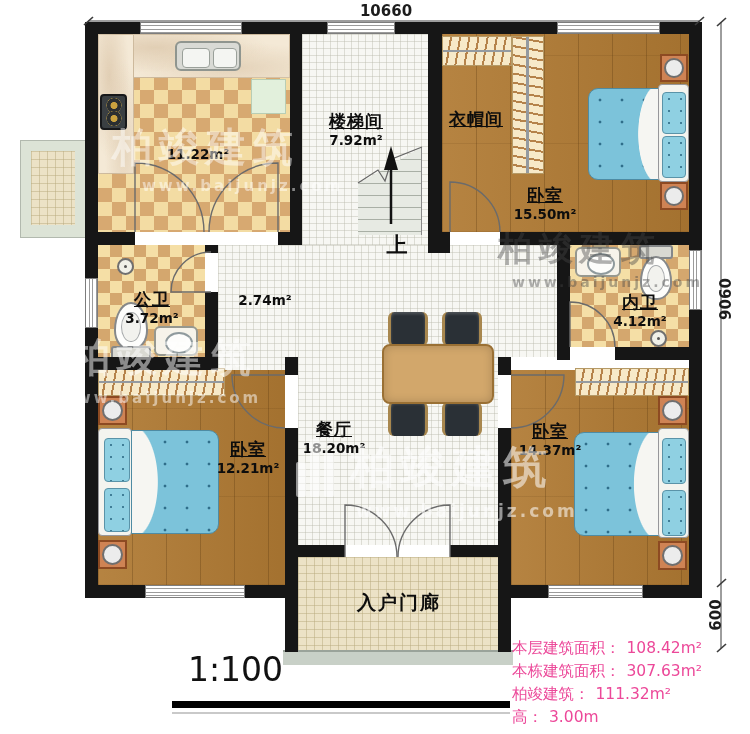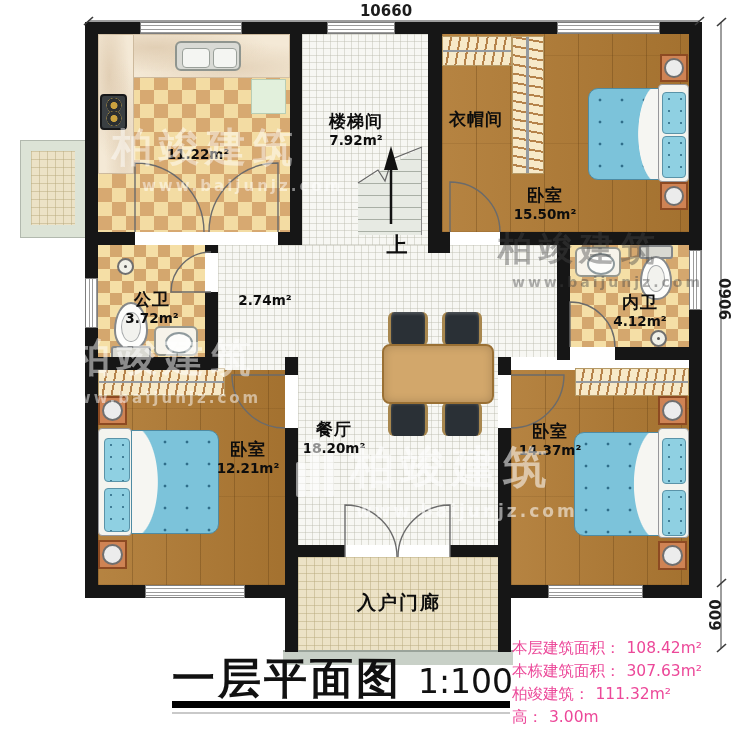--- a/index.html
+++ b/index.html
@@ -70,21 +70,21 @@
   .lampdot{position:absolute;border-radius:50%;background:#f0f0e8;border:2px solid #6f6f6f;z-index:10;}
   .lampdot::after{content:"";position:absolute;left:50%;top:50%;width:3px;height:3px;margin:-1.5px;background:#555;border-radius:50%;}
   .stove{background:#3a3f42;border:2px solid #17181a;border-radius:4px;}
   .burner{position:absolute;left:50%;transform:translateX(-50%);width:15px;height:15px;border-radius:50%;
     background:radial-gradient(circle,#caa23f 30%,#2b2f31 36% 66%,#caa23f 70% 78%,#2b2f31 82%);}
   .ksink{background:#d9dad5;border:2px solid #8f958f;border-radius:6px;}
   .kbasin{position:absolute;background:#f4f5f2;border:1.5px solid #9aa09a;border-radius:4px;}
   .board{background:#e2f0dc;border:1px solid #b8cdb4;}
   
   .lb{position:absolute;text-align:center;font-weight:bold;color:#0d0d0d;z-index:30;line-height:1.3;}
-  .lb .nm{display:block;font-size:17px;letter-spacing:1px;}
+  .lb .nm{display:block;font-size:17px;letter-spacing:1px;text-decoration:underline;}
   .lb .ar{display:block;font-size:13.5px;}
   .lb-big{font-size:19px;letter-spacing:2px;}
   .dim{position:absolute;z-index:30;font-size:15px;font-weight:bold;color:#1c1c1c;text-align:center;}
   .vert{transform:rotate(-90deg);transform-origin:center;}
   
   .titlebar{position:absolute;left:172px;top:650px;z-index:30;display:flex;align-items:baseline;color:#111;}
   .titlebar .t{font-size:43px;font-weight:600;letter-spacing:3px;}
   .titlebar .s{font-size:33px;margin-left:16px;font-weight:500;}
   .rule1{position:absolute;left:172px;top:701px;width:338px;height:7px;background:#000;z-index:30;}
   .rule2{position:absolute;left:172px;top:712px;width:338px;height:2px;background:#c9c9c9;z-index:30;}
@@ -290,21 +290,20 @@
     <span class="nm">卧室</span>
     <span class="ar">14.37m²</span>
   </div>
   <div class="lb lb-big" style="left:324px;top:590px;width:150px">入户门廊</div>
 
   <div class="dim" style="left:316px;top:2px;width:140px">10660</div>
   <div class="dim vert" style="left:696px;top:290px;width:60px">9060</div>
   <div class="dim vert" style="left:686px;top:606px;width:60px">600</div>
 
   <div class="titlebar">
-    <span class="t">一层平面图</span>
     <span class="s">1:100</span>
   </div>
   <div class="rule1"></div>
   <div class="rule2"></div>
 
   <div class="info">
     <div class="row">
       <span>本层建筑面积：</span>
       <span class="v">108.42m²</span>
     </div>

